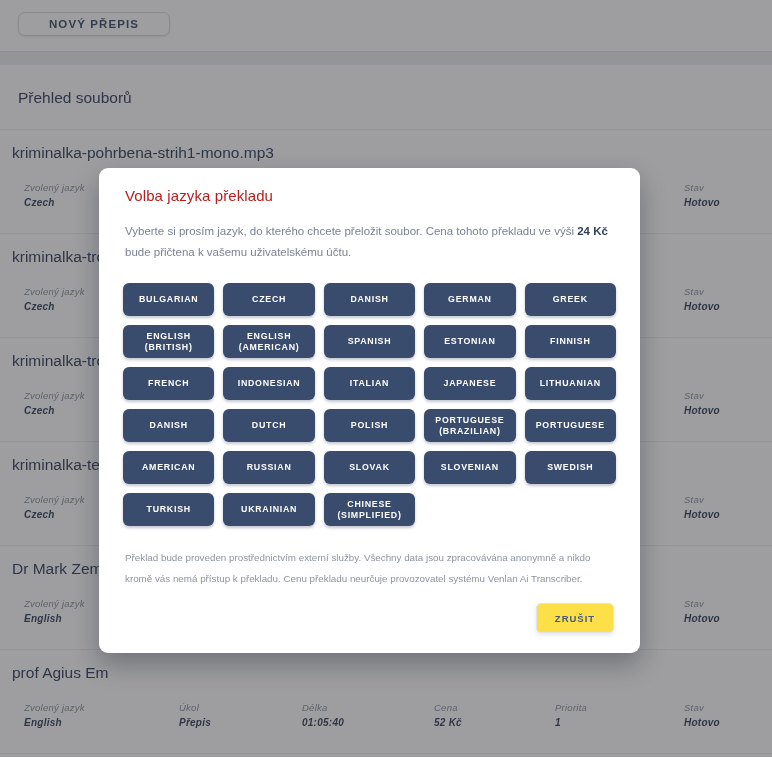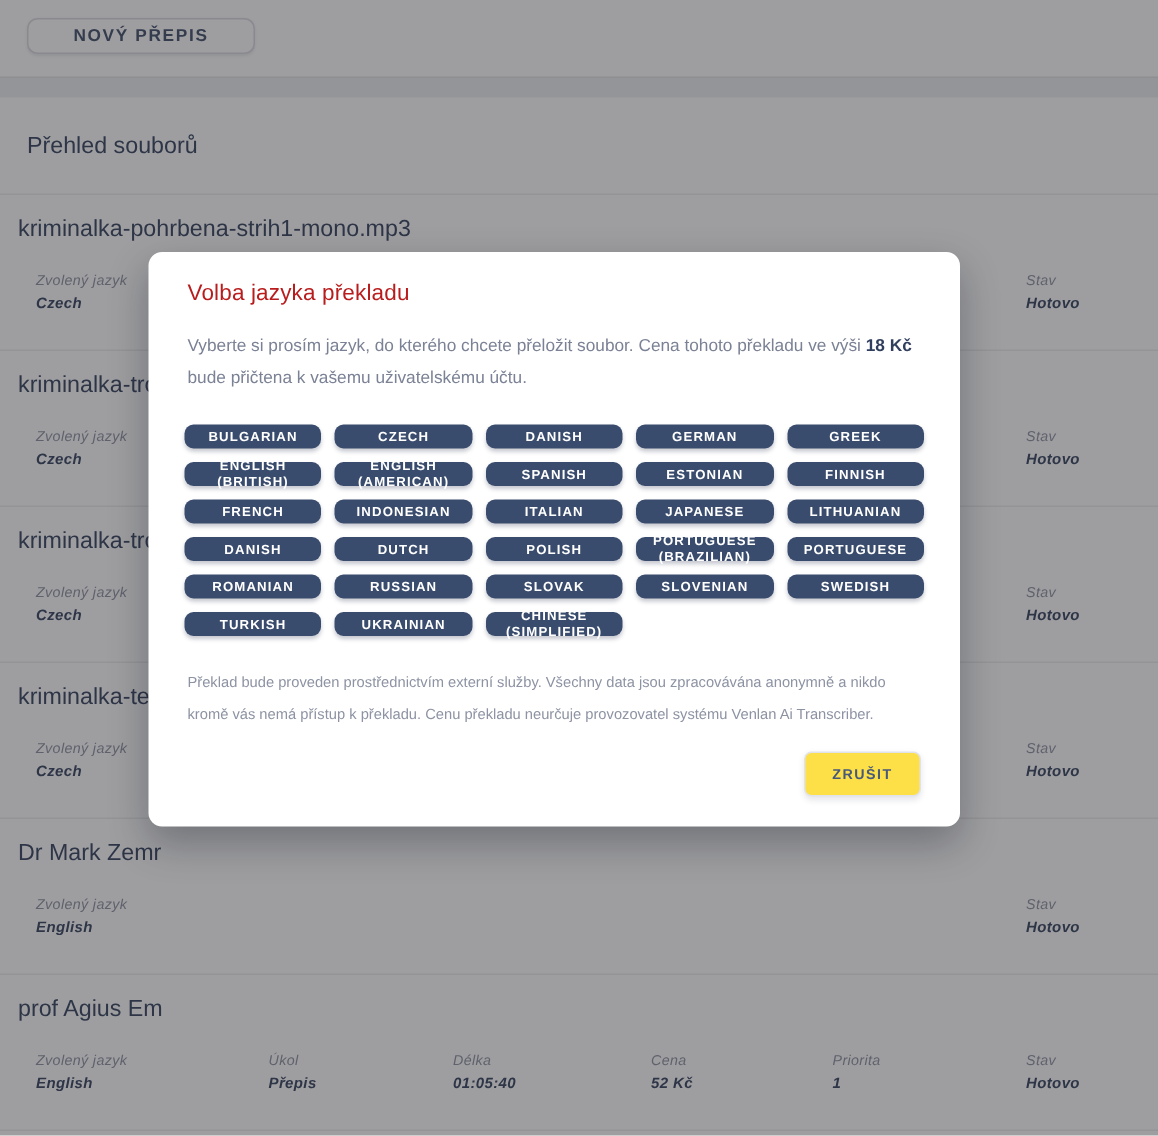--- a/index.html
+++ b/index.html
@@ -131,21 +131,21 @@
     padding: 20px 24px 0 24px;
     display: grid;
     grid-template-columns: repeat(5, 1fr);
     gap: 9px 9px;
   }
   .lang-btn {
     background: #3a4c6d;
     color: #ffffff;
     border: none;
     border-radius: 6px;
-    height: 16px;
+    height: 33px;
     font-size: 8.8px;
     font-weight: 700;
     letter-spacing: .75px;
     line-height: 11px;
     display: flex;
     align-items: center;
     justify-content: center;
     text-align: center;
     padding: 2px;
     box-shadow: 0 2px 3px rgba(30,40,70,.26);
@@ -288,21 +288,21 @@
         <div class="file-row"></div>
       </div>
   </div>
 </div>
 
 <div id="overlay"></div>
 
 <div id="dialog">
   <div class="dlg-title">Volba jazyka překladu</div>
   <div class="dlg-desc">
-    <span>Vyberte si prosím jazyk, do kterého chcete přeložit soubor. Cena tohoto překladu ve výši </span><b>18 Kč</b><span> bude přičtena k vašemu uživatelskému účtu.</span>
+    <span>Vyberte si prosím jazyk, do kterého chcete přeložit soubor. Cena tohoto překladu ve výši </span><b>24 Kč</b><span> bude přičtena k vašemu uživatelskému účtu.</span>
   </div>
   <div class="lang-grid" id="lang-grid">
       <button class="lang-btn">
         <span>BULGARIAN</span>
       </button>
       <button class="lang-btn">
         <span>CZECH</span>
       </button>
       <button class="lang-btn">
         <span>DANISH</span>
@@ -361,21 +361,21 @@
       <button class="lang-btn">
         <div>
           <span>PORTUGUESE</span>
           <span>(BRAZILIAN)</span>
         </div>
       </button>
       <button class="lang-btn">
         <span>PORTUGUESE</span>
       </button>
       <button class="lang-btn">
-        <span>ROMANIAN</span>
+        <span>AMERICAN</span>
       </button>
       <button class="lang-btn">
         <span>RUSSIAN</span>
       </button>
       <button class="lang-btn">
         <span>SLOVAK</span>
       </button>
       <button class="lang-btn">
         <span>SLOVENIAN</span>
       </button>

